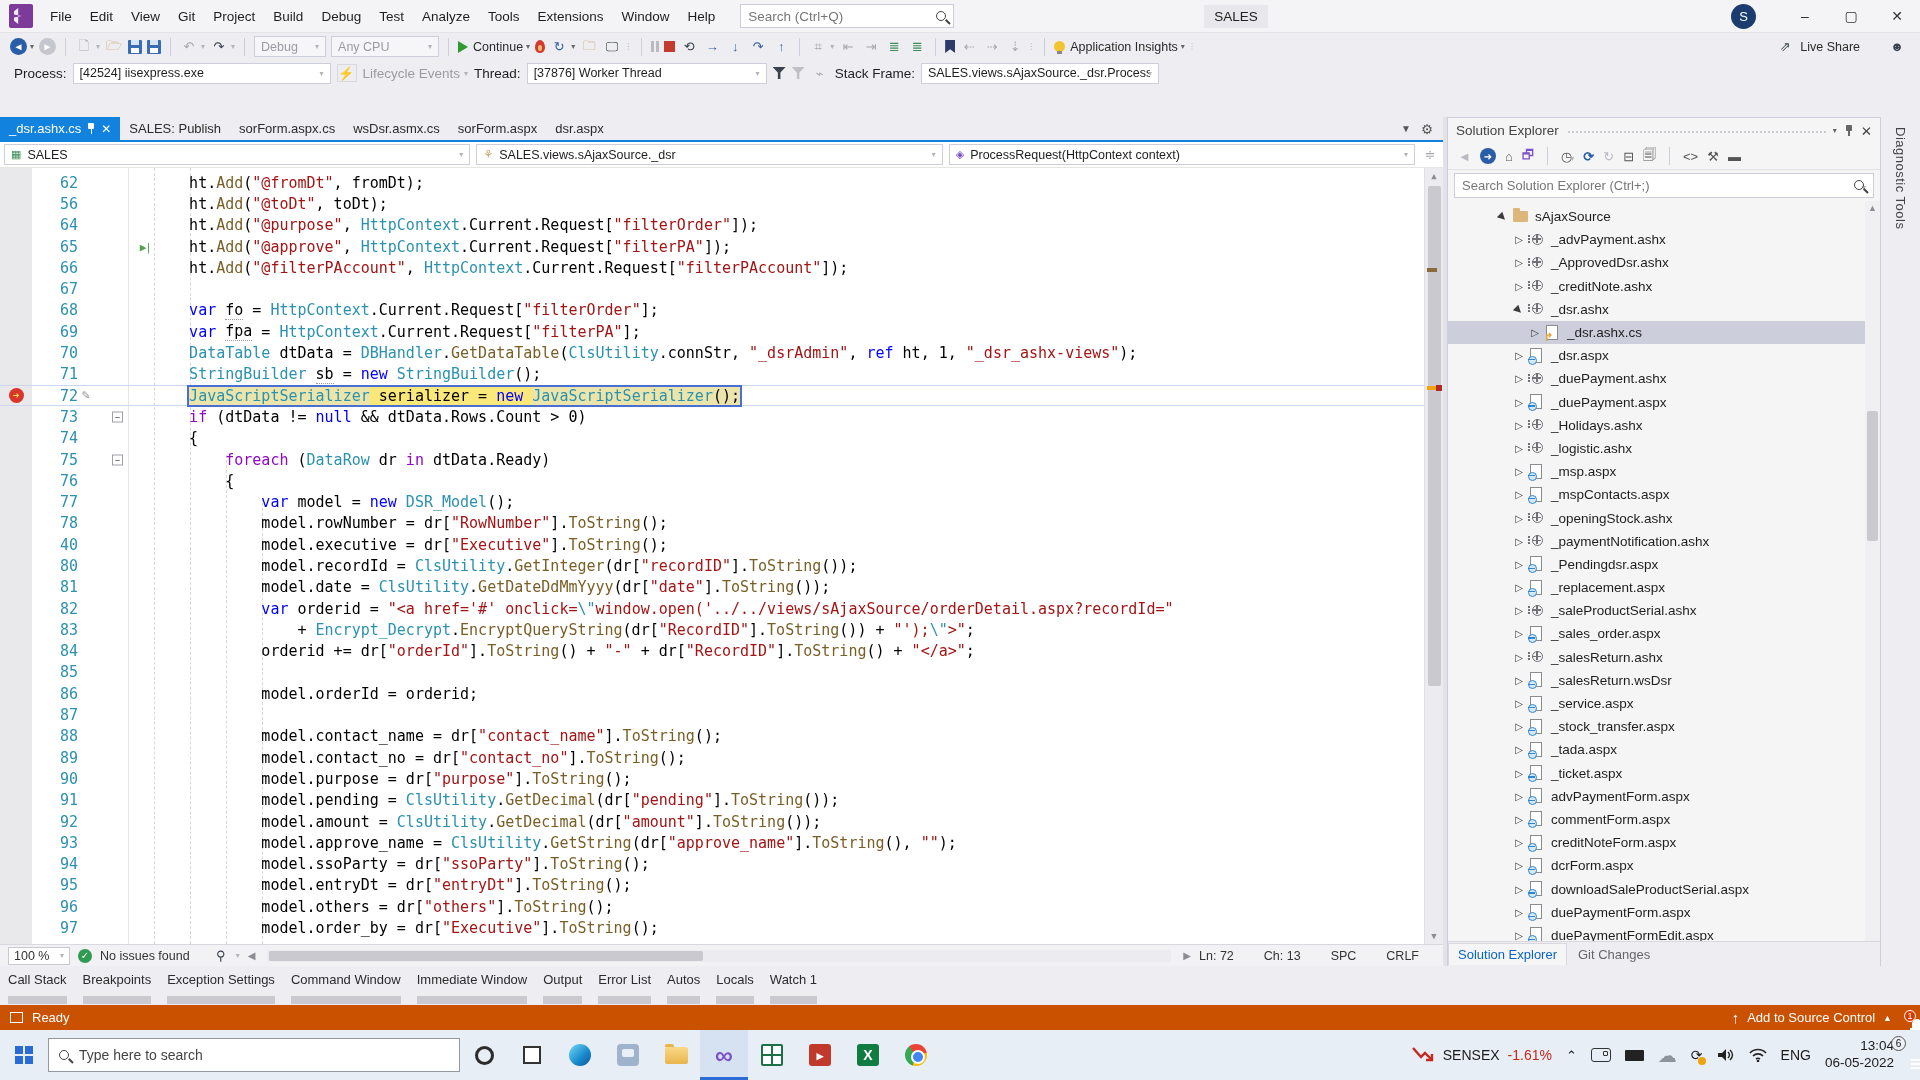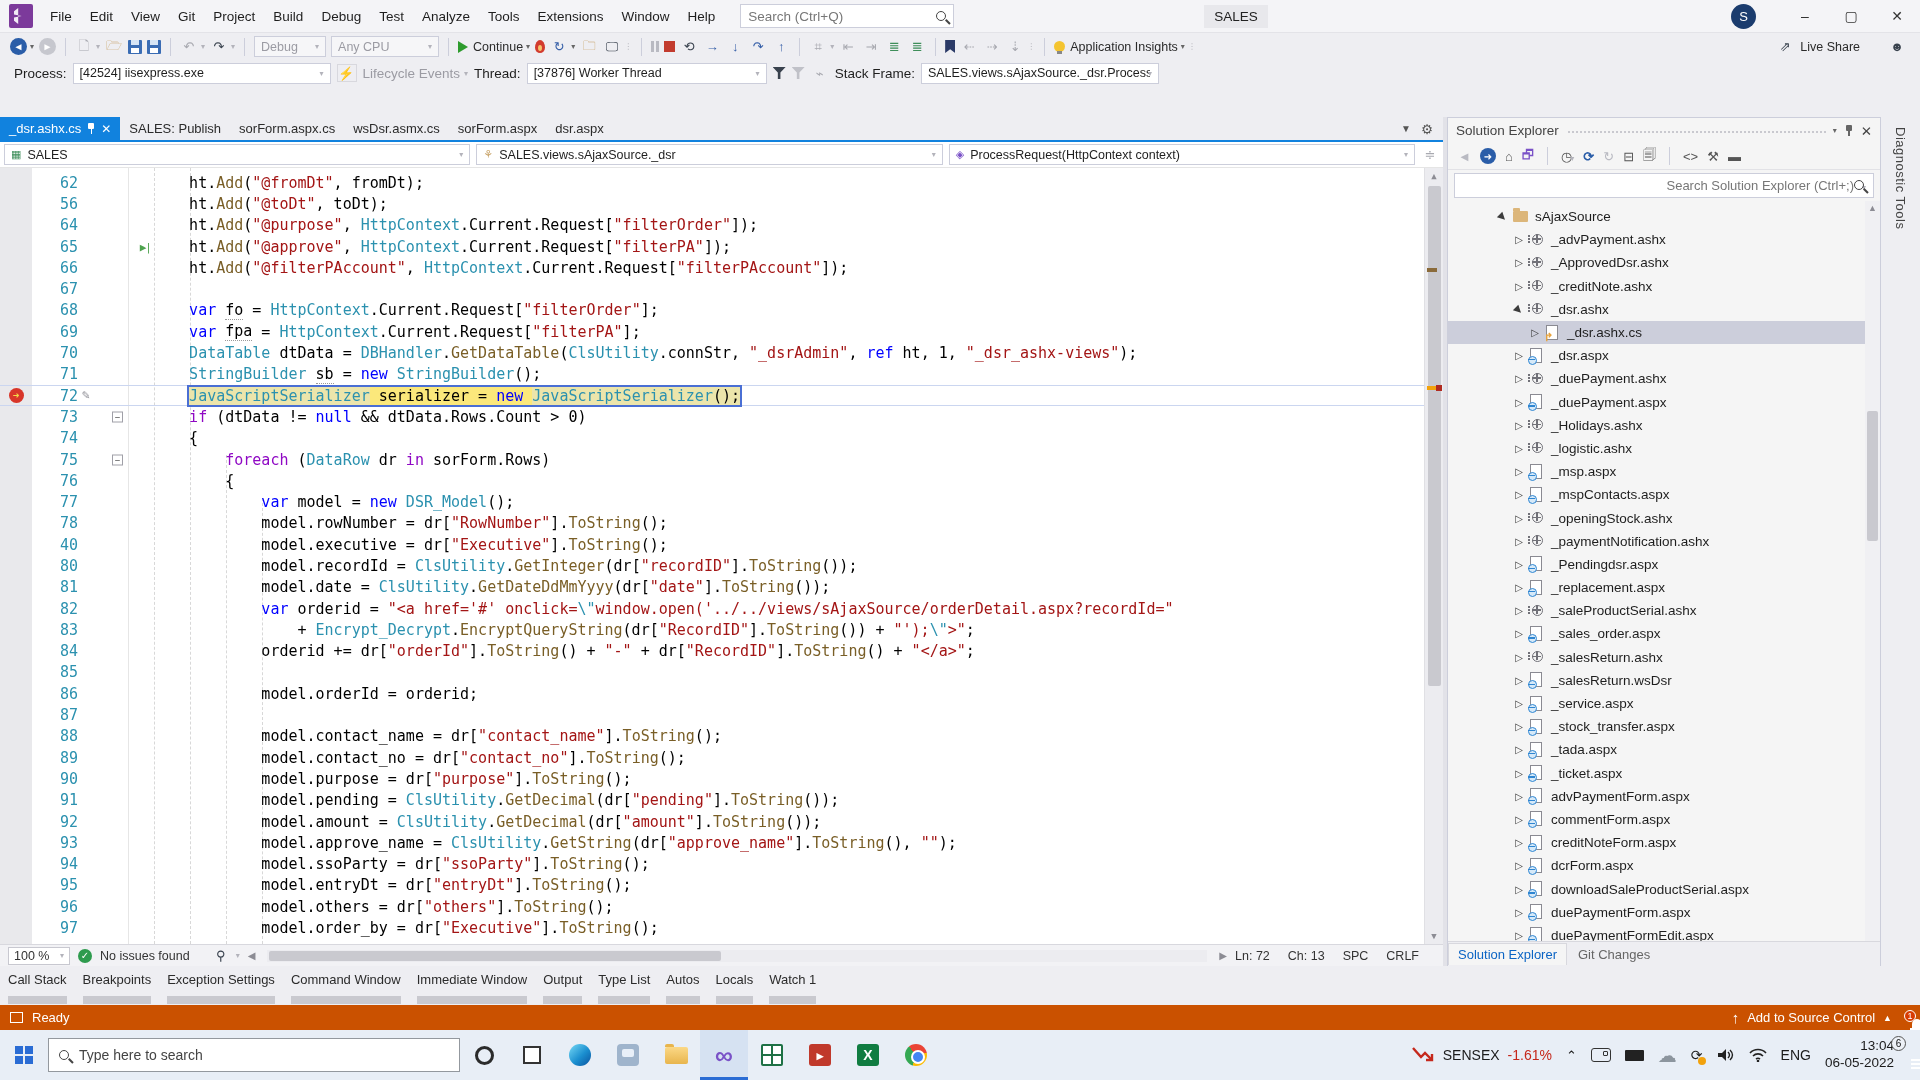--- a/index.html
+++ b/index.html
@@ -98,27 +98,27 @@
   .vsb .arr{position:absolute;left:0;width:100%;text-align:center;color:#8C8C94;font-size:9px}
   .vsb .thumb{position:absolute;left:3px;width:13px;background:#C9C9CF;border-radius:2px}
   .mark{position:absolute;left:2px;width:10px;height:4px}
   .reddot{position:absolute;right:1px;width:6px;height:6px;background:#B02A20}
   
   .statusstrip{height:22px;background:#F2F2F5;border-top:1px solid #D8D8DE;display:flex;align-items:center;gap:8px;padding:0 8px;font-size:12.5px;color:#333}
   .zoombox{width:62px;height:18px;border:1px solid #C8C8D0;background:#fff;display:flex;justify-content:space-between;align-items:center;padding:0 5px}
   .okcirc{width:14px;height:14px;border-radius:50%;background:#2E9B4E;color:#fff;font-size:10px;display:flex;align-items:center;justify-content:center}
   .hscroll{flex:1;height:12px;background:#ECECF0;position:relative;margin:0 4px}
   .hthumb{position:absolute;left:2px;top:1px;height:10px;width:48%;background:#C9C9CF;border-radius:2px}
-  .lnstats{display:flex;gap:18px;color:#333;padding-right:16px}
+  .lnstats{display:flex;gap:30px;color:#333;padding-right:16px}
   
   .se-title{height:25px;display:flex;align-items:center;padding:0 8px;gap:8px;background:#F5F5F5;color:#444}
   .se-grip{flex:1;height:5px;background-image:radial-gradient(#C9C9CF 1px,transparent 1px);background-size:4px 4px;margin-top:3px}
   .se-toolbar{height:27px;display:flex;align-items:center;gap:9px;padding:0 10px;border-bottom:1px solid #E2E2E6;color:#555;font-size:13px}
   .se-blue{width:16px;height:16px;border-radius:50%;background:#2A5DA8;color:#fff;font-size:10px;display:flex;align-items:center;justify-content:center}
-  .se-search{height:25px;margin:3px 6px;background:#fff;border:1px solid #CCCEDB;display:flex;align-items:center;justify-content:flex-end;padding:0 7px;color:#777;font-size:13px}
+  .se-search{height:25px;margin:3px 6px;background:#fff;border:1px solid #CCCEDB;display:flex;align-items:center;justify-content:space-between;padding:0 7px;color:#777;font-size:13px}
   .se-tree{flex:1;overflow:hidden;position:relative;background:#F5F5F5;padding-top:4px}
   .trow{height:23.2px;display:flex;align-items:center;font-size:13.5px;color:#1e1e1e;position:relative}
   .trow.sel{background:#CCCEDB}
   .texp{width:14px;flex:none;text-align:center;color:#3c3c3c;font-size:10px}
   .texp .open{display:inline-block;transform:rotate(45deg)}
   .ticon{width:18px;height:16px;flex:none;margin:0 5px 0 2px;position:relative}
   .tlabel{white-space:nowrap}
   .i-folder{position:absolute;left:1px;top:2px;width:15px;height:11px;background:#DCB67A;border-radius:1px}
   .i-folder:before{content:"";position:absolute;top:-3px;left:0;width:7px;height:3px;background:#DCB67A;border-radius:1px 1px 0 0}
   .i-doc{position:absolute;left:2px;top:0;width:12px;height:15px;background:#fff;border:1px solid #8A8A92}
@@ -376,21 +376,21 @@
             <div class="cl-row"><div class="cl-bp"></div><div class="cl-num">65</div><div class="cl-fold"><span class="runarrow">▶|</span></div><div class="cl-text" style="padding-left: 36.12px;"><span class="tk-p">ht.</span><span class="tk-m">Add</span><span class="tk-p">(</span><span class="tk-s">"@approve"</span><span class="tk-p">, </span><span class="tk-t">HttpContext</span><span class="tk-p">.Current.Request[</span><span class="tk-s">"filterPA"</span><span class="tk-p">]);</span></div></div>
             <div class="cl-row"><div class="cl-bp"></div><div class="cl-num">66</div><div class="cl-fold"></div><div class="cl-text" style="padding-left: 36.12px;"><span class="tk-p">ht.</span><span class="tk-m">Add</span><span class="tk-p">(</span><span class="tk-s">"@filterPAccount"</span><span class="tk-p">, </span><span class="tk-t">HttpContext</span><span class="tk-p">.Current.Request[</span><span class="tk-s">"filterPAccount"</span><span class="tk-p">]);</span></div></div>
             <div class="cl-row"><div class="cl-bp"></div><div class="cl-num">67</div><div class="cl-fold"></div><div class="cl-text" style="padding-left: 0px;"></div></div>
             <div class="cl-row"><div class="cl-bp"></div><div class="cl-num">68</div><div class="cl-fold"></div><div class="cl-text" style="padding-left: 36.12px;"><span class="tk-k">var</span><span class="tk-p"> </span><span class="tk-u">fo</span><span class="tk-p"> = </span><span class="tk-t">HttpContext</span><span class="tk-p">.Current.Request[</span><span class="tk-s">"filterOrder"</span><span class="tk-p">];</span></div></div>
             <div class="cl-row"><div class="cl-bp"></div><div class="cl-num">69</div><div class="cl-fold"></div><div class="cl-text" style="padding-left: 36.12px;"><span class="tk-k">var</span><span class="tk-p"> </span><span class="tk-u">fpa</span><span class="tk-p"> = </span><span class="tk-t">HttpContext</span><span class="tk-p">.Current.Request[</span><span class="tk-s">"filterPA"</span><span class="tk-p">];</span></div></div>
             <div class="cl-row"><div class="cl-bp"></div><div class="cl-num">70</div><div class="cl-fold"></div><div class="cl-text" style="padding-left: 36.12px;"><span class="tk-t">DataTable</span><span class="tk-p"> dtData = </span><span class="tk-t">DBHandler</span><span class="tk-p">.</span><span class="tk-m">GetDataTable</span><span class="tk-p">(</span><span class="tk-t">ClsUtility</span><span class="tk-p">.connStr, </span><span class="tk-s">"_dsrAdmin"</span><span class="tk-p">, </span><span class="tk-k">ref</span><span class="tk-p"> ht, 1, </span><span class="tk-s">"_dsr_ashx-views"</span><span class="tk-p">);</span></div></div>
             <div class="cl-row"><div class="cl-bp"></div><div class="cl-num">71</div><div class="cl-fold"></div><div class="cl-text" style="padding-left: 36.12px;"><span class="tk-t">StringBuilder</span><span class="tk-p"> </span><span class="tk-u">sb</span><span class="tk-p"> = </span><span class="tk-k">new</span><span class="tk-p"> </span><span class="tk-t">StringBuilder</span><span class="tk-p">();</span></div></div>
             <div class="cl-row cur"><div class="cl-bp"><span class="bpdot">➜</span></div><div class="cl-num">72<span class="pencil">✎</span></div><div class="cl-fold"></div><div class="cl-text" style="padding-left: 36.12px;"><span class="stmt"><span class="tk-t bg1">JavaScriptSerializer</span><span class="tk-p bg2"> serializer = </span><span class="tk-k bg2">new</span><span class="tk-p bg2"> </span><span class="tk-t bg1">JavaScriptSerializer</span><span class="tk-p bg1">();</span></span></div></div>
             <div class="cl-row"><div class="cl-bp"></div><div class="cl-num">73</div><div class="cl-fold"><span class="foldbox">−</span></div><div class="cl-text" style="padding-left: 36.12px;"><span class="tk-c">if</span><span class="tk-p"> (dtData != </span><span class="tk-k">null</span><span class="tk-p"> &amp;&amp; dtData.Rows.Count &gt; 0)</span></div></div>
             <div class="cl-row"><div class="cl-bp"></div><div class="cl-num">74</div><div class="cl-fold"></div><div class="cl-text" style="padding-left: 36.12px;"><span class="tk-p">{</span></div></div>
-            <div class="cl-row"><div class="cl-bp"></div><div class="cl-num">75</div><div class="cl-fold"><span class="foldbox">−</span></div><div class="cl-text" style="padding-left: 72.24px;"><span class="tk-c">foreach</span><span class="tk-p"> (</span><span class="tk-t">DataRow</span><span class="tk-p"> dr </span><span class="tk-c">in</span><span class="tk-p"> sorForm.Rows)</span></div></div>
+            <div class="cl-row"><div class="cl-bp"></div><div class="cl-num">75</div><div class="cl-fold"><span class="foldbox">−</span></div><div class="cl-text" style="padding-left: 72.24px;"><span class="tk-c">foreach</span><span class="tk-p"> (</span><span class="tk-t">DataRow</span><span class="tk-p"> dr </span><span class="tk-c">in</span><span class="tk-p"> dtData.Ready)</span></div></div>
             <div class="cl-row"><div class="cl-bp"></div><div class="cl-num">76</div><div class="cl-fold"></div><div class="cl-text" style="padding-left: 72.24px;"><span class="tk-p">{</span></div></div>
             <div class="cl-row"><div class="cl-bp"></div><div class="cl-num">77</div><div class="cl-fold"></div><div class="cl-text" style="padding-left: 108.36px;"><span class="tk-k">var</span><span class="tk-p"> model = </span><span class="tk-k">new</span><span class="tk-p"> </span><span class="tk-t">DSR_Model</span><span class="tk-p">();</span></div></div>
             <div class="cl-row"><div class="cl-bp"></div><div class="cl-num">78</div><div class="cl-fold"></div><div class="cl-text" style="padding-left: 108.36px;"><span class="tk-p">model.rowNumber = dr[</span><span class="tk-s">"RowNumber"</span><span class="tk-p">].</span><span class="tk-m">ToString</span><span class="tk-p">();</span></div></div>
             <div class="cl-row"><div class="cl-bp"></div><div class="cl-num">40</div><div class="cl-fold"></div><div class="cl-text" style="padding-left: 108.36px;"><span class="tk-p">model.executive = dr[</span><span class="tk-s">"Executive"</span><span class="tk-p">].</span><span class="tk-m">ToString</span><span class="tk-p">();</span></div></div>
             <div class="cl-row"><div class="cl-bp"></div><div class="cl-num">80</div><div class="cl-fold"></div><div class="cl-text" style="padding-left: 108.36px;"><span class="tk-p">model.recordId = </span><span class="tk-t">ClsUtility</span><span class="tk-p">.</span><span class="tk-m">GetInteger</span><span class="tk-p">(dr[</span><span class="tk-s">"recordID"</span><span class="tk-p">].</span><span class="tk-m">ToString</span><span class="tk-p">());</span></div></div>
             <div class="cl-row"><div class="cl-bp"></div><div class="cl-num">81</div><div class="cl-fold"></div><div class="cl-text" style="padding-left: 108.36px;"><span class="tk-p">model.date = </span><span class="tk-t">ClsUtility</span><span class="tk-p">.</span><span class="tk-m">GetDateDdMmYyyy</span><span class="tk-p">(dr[</span><span class="tk-s">"date"</span><span class="tk-p">].</span><span class="tk-m">ToString</span><span class="tk-p">());</span></div></div>
             <div class="cl-row"><div class="cl-bp"></div><div class="cl-num">82</div><div class="cl-fold"></div><div class="cl-text" style="padding-left: 108.36px;"><span class="tk-k">var</span><span class="tk-p"> orderid = </span><span class="tk-s">"&lt;a href='#' onclick=</span><span class="tk-e">\"</span><span class="tk-s">window.open('../../views/sAjaxSource/orderDetail.aspx?recordId="</span></div></div>
             <div class="cl-row"><div class="cl-bp"></div><div class="cl-num">83</div><div class="cl-fold"></div><div class="cl-text" style="padding-left: 144.48px;"><span class="tk-p">+ </span><span class="tk-t">Encrypt_Decrypt</span><span class="tk-p">.</span><span class="tk-m">EncryptQueryString</span><span class="tk-p">(dr[</span><span class="tk-s">"RecordID"</span><span class="tk-p">].</span><span class="tk-m">ToString</span><span class="tk-p">()) + </span><span class="tk-s">"');</span><span class="tk-e">\"</span><span class="tk-s">&gt;"</span><span class="tk-p">;</span></div></div>
             <div class="cl-row"><div class="cl-bp"></div><div class="cl-num">84</div><div class="cl-fold"></div><div class="cl-text" style="padding-left: 108.36px;"><span class="tk-p">orderid += dr[</span><span class="tk-s">"orderId"</span><span class="tk-p">].</span><span class="tk-m">ToString</span><span class="tk-p">() + </span><span class="tk-s">"-"</span><span class="tk-p"> + dr[</span><span class="tk-s">"RecordID"</span><span class="tk-p">].</span><span class="tk-m">ToString</span><span class="tk-p">() + </span><span class="tk-s">"&lt;/a&gt;"</span><span class="tk-p">;</span></div></div>
             <div class="cl-row"><div class="cl-bp"></div><div class="cl-num">85</div><div class="cl-fold"></div><div class="cl-text" style="padding-left: 0px;"></div></div>
@@ -764,21 +764,21 @@
       </div>
       <div class="ptab">
         <span>Immediate Window</span>
         <i></i>
       </div>
       <div class="ptab">
         <span>Output</span>
         <i></i>
       </div>
       <div class="ptab">
-        <span>Type List</span>
+        <span>Error List</span>
         <i></i>
       </div>
       <div class="ptab">
         <span>Autos</span>
         <i></i>
       </div>
       <div class="ptab">
         <span>Locals</span>
         <i></i>
       </div>

